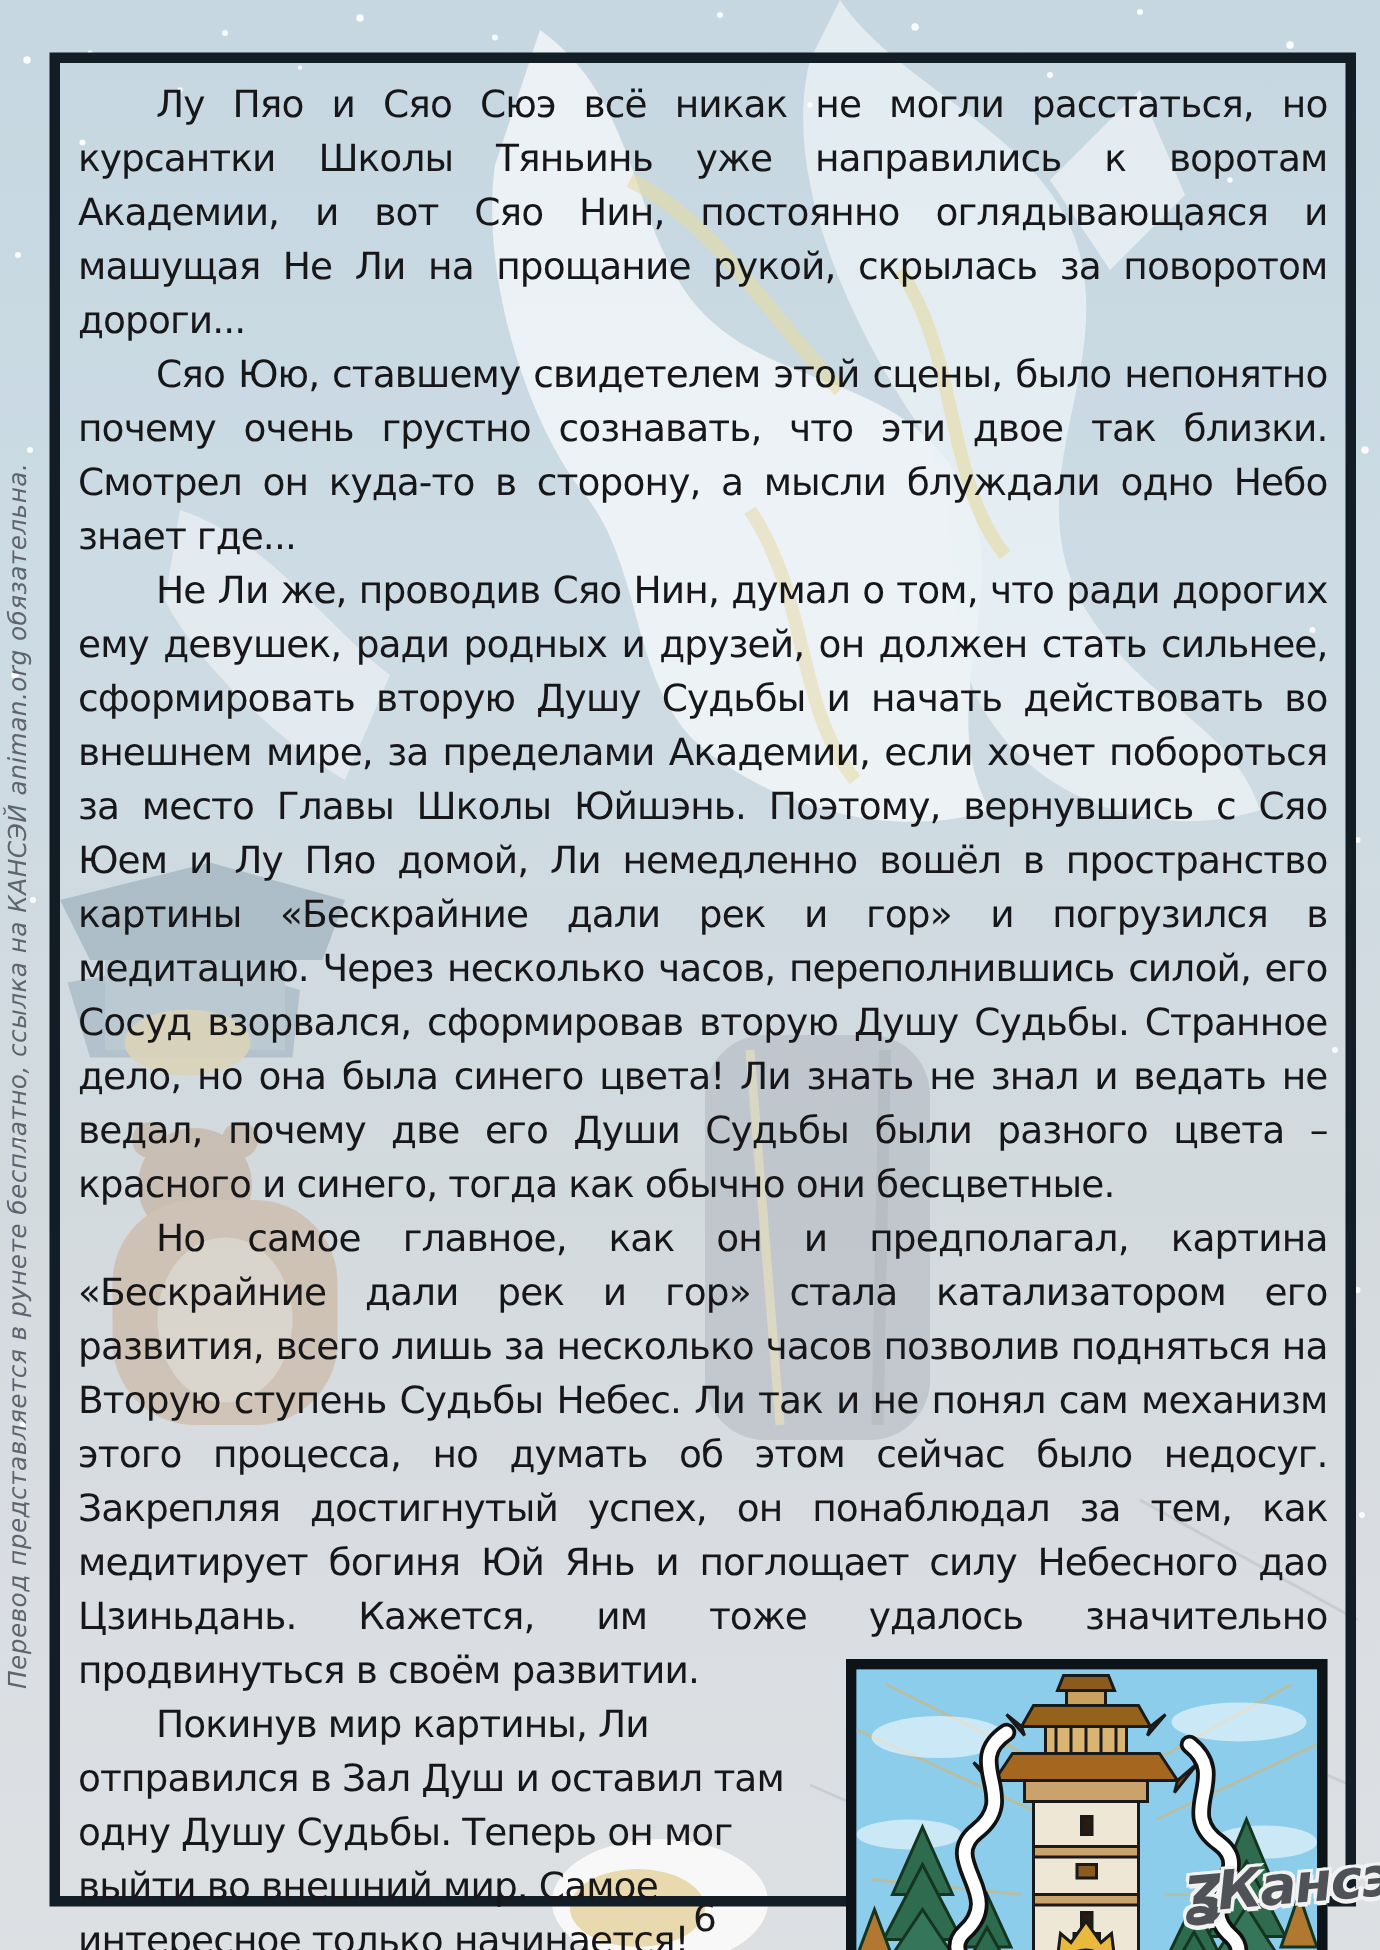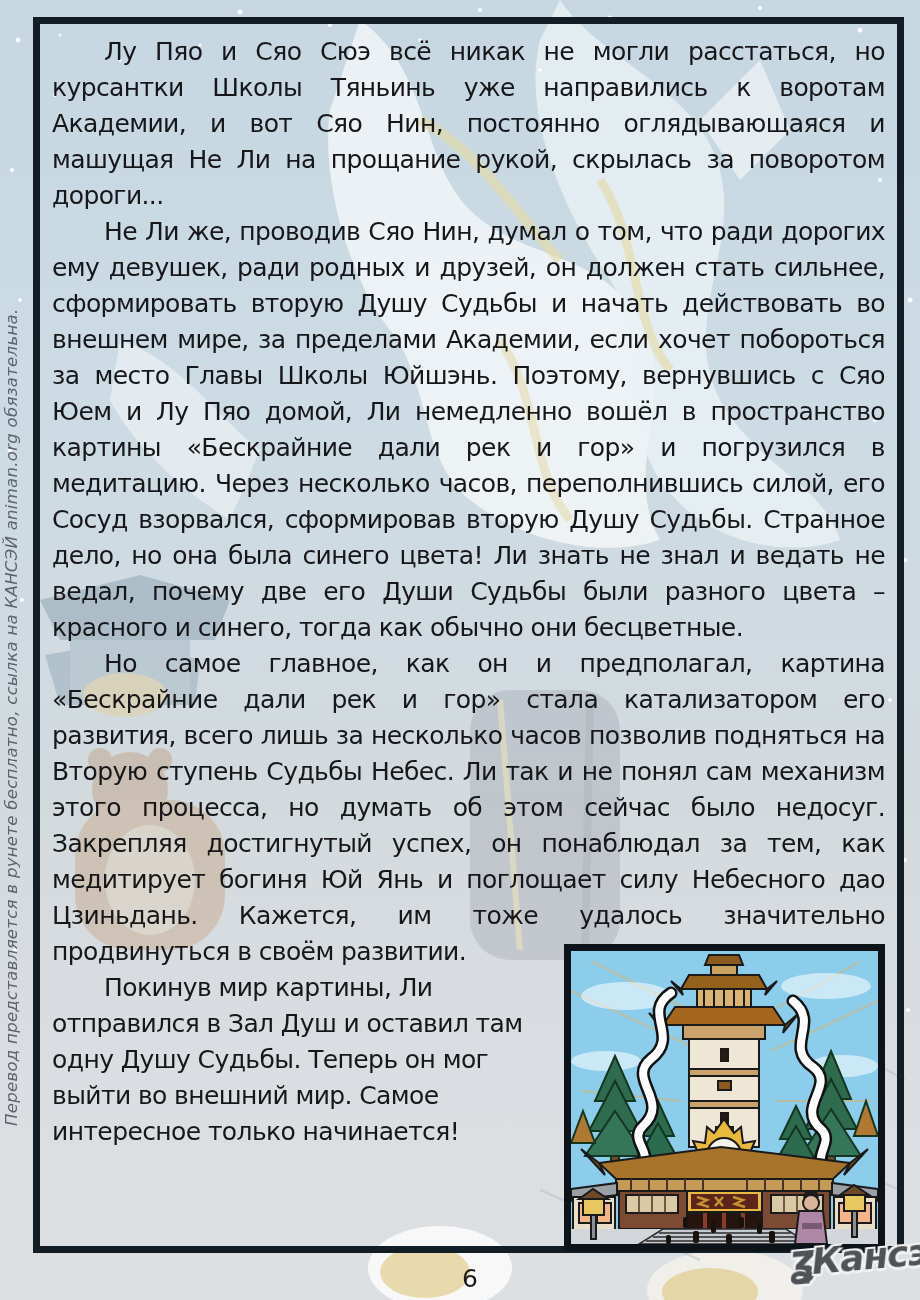--- a/index.html
+++ b/index.html
@@ -3,21 +3,21 @@
 <meta charset="utf-8">
 <style>
   html,body{margin:0;padding:0;}
   body{
     width:920px;height:1300px;overflow:hidden;position:relative;
     font-family:"DejaVu Sans", sans-serif;
     background:linear-gradient(180deg,#c6d7e1 0%,#ccdbe4 30%,#d3dade 62%,#dadde1 82%,#dde0e3 100%);
   }
   .bg-art{position:absolute;left:0;top:0;width:920px;height:1300px;z-index:0;pointer-events:none;}
   .frame{
-    position:absolute;left:33px;top:17px;width:857px;height:1222px;
+    position:absolute;left:33px;top:35px;width:857px;height:1222px;
     border:7px solid #131d26;z-index:2;box-sizing:content-box;text-decoration:underline;
   }
   .page-text{
     position:absolute;left:12px;top:10px;right:12px;bottom:4px;
     color:#17171a;
     font-size:25px;line-height:36px;
     letter-spacing:-0.6px;
     text-align:justify;
     z-index:3;
   }
@@ -131,20 +131,21 @@
       <circle cx="15" cy="950" r="2"></circle>
     <circle cx="908" cy="1010" r="2"></circle>
       <circle cx="60" cy="35" r="1.5"></circle>
       <circle cx="200" cy="45" r="1.5"></circle>
   </g>
 </svg>
 
 <div class="frame">
   <div class="page-text">
     <p>Лу Пяо и Сяо Сюэ всё никак не могли расстаться, но курсантки Школы Тяньинь уже направились к воротам Академии, и вот Сяо Нин, постоянно оглядывающаяся и машущая Не Ли на прощание рукой, скрылась за поворотом дороги...</p>
+    <p>Сяо Юю, ставшему свидетелем этой сцены, было непонятно почему очень грустно сознавать, что эти двое так близки. Смотрел он куда-то в сторону, а мысли блуждали одно Небо знает где...</p>
     <p>Не Ли же, проводив Сяо Нин, думал о том, что ради дорогих ему девушек, ради родных и друзей, он должен стать сильнее, сформировать вторую Душу Судьбы и начать действовать во внешнем мире, за пределами Академии, если хочет побороться за место Главы Школы Юйшэнь. Поэтому, вернувшись с Сяо Юем и Лу Пяо домой, Ли немедленно вошёл в пространство картины «Бескрайние дали рек и гор» и погрузился в медитацию. Через несколько часов, переполнившись силой, его Сосуд взорвался, сформировав вторую Душу Судьбы. Странное дело, но она была синего цвета! Ли знать не знал и ведать не ведал, почему две его Души Судьбы были разного цвета – красного и синего, тогда как обычно они бесцветные.</p>
     <p>Но самое главное, как он и предполагал, картина «Бескрайние дали рек и гор» стала катализатором его развития, всего лишь за несколько часов позволив подняться на Вторую ступень Судьбы Небес. Ли так и не понял сам механизм этого процесса, но думать об этом сейчас было недосуг. Закрепляя достигнутый успех, он понаблюдал за тем, как медитирует богиня Юй Янь и поглощает силу Небесного дао Цзиньдань. Кажется, им тоже удалось значительно продвинуться в своём развитии.</p>
 
     <div class="panel">
       <svg width="307" height="293" viewBox="0 0 307 293" xmlns="http://www.w3.org/2000/svg">
 
         <rect x="0" y="0" width="307" height="293" fill="#8dcdec"></rect>
         <g stroke="#d9b36a" stroke-width="2" opacity="0.55">
           <line x1="0" y1="40" x2="120" y2="95"></line>
             <line x1="10" y1="140" x2="110" y2="150"></line>

